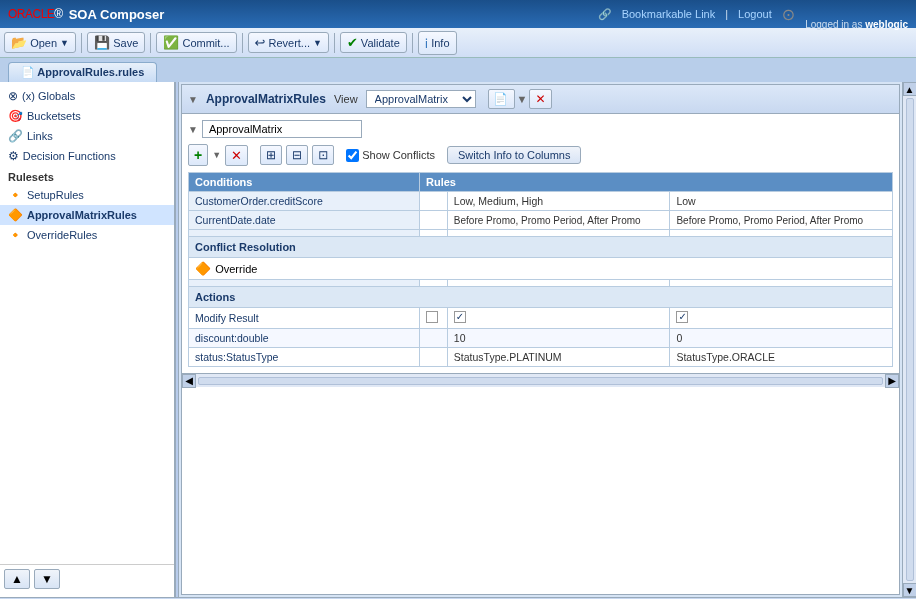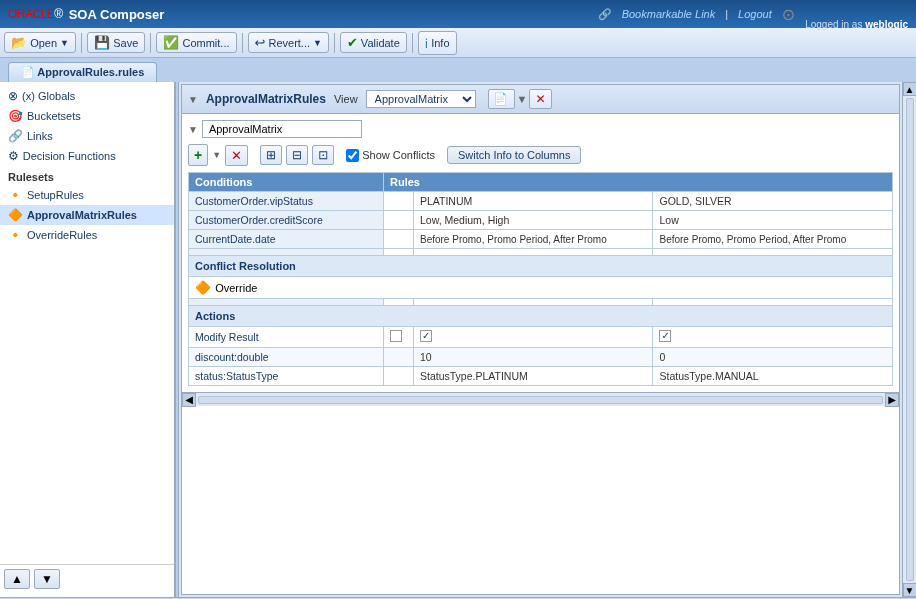--- a/index.html
+++ b/index.html
@@ -11,21 +11,21 @@
       height: 28px;
       display: flex;
       align-items: center;
       justify-content: space-between;
       padding: 0 8px;
     }
     .app-header-left { display: flex; align-items: center; gap: 6px; }
     .oracle-logo { color: #e00; font-weight: bold; font-size: 12px; letter-spacing: -0.5px; }
     .oracle-logo span { color: white; font-weight: normal; }
     .app-header-right { display: flex; align-items: center; gap: 10px; font-size: 11px; color: #cde; }
-    .header-link { color: #a8d4ff; cursor: pointer; text-decoration: none; font-style: italic; }
+    .header-link { color: #a8d4ff; cursor: pointer; text-decoration: none; }
     .logged-in { color: #cde; font-size: 10px; }
     .logged-in strong { color: white; }
 
     
     .toolbar {
       background: linear-gradient(to bottom, #e8f0fa, #d0def5);
       border-bottom: 1px solid #9bb;
       height: 30px;
       display: flex;
       align-items: center;
@@ -190,21 +190,21 @@
     .matrix-table th, .matrix-table td {
       border: 1px solid #b8cce0;
       padding: 3px 6px;
       text-align: left;
       vertical-align: middle;
     }
     .th-conditions {
       background: #5b8ec4;
       color: white;
       font-weight: bold;
-      width: 195px;
+      width: 231px;
     }
     .th-rules {
       background: #5b8ec4;
       color: white;
       font-weight: bold;
       text-align: center;
       colspan: 3;
     }
     .th-rule {
       background: #c8dcf0;
@@ -458,26 +458,20 @@
                 <span>Conditions</span>
               </th>
               <th class="th-rules" colspan="3">
                 <span>Rules</span>
               </th>
             </tr>
           </thead>
           <tbody>
 
             <tr class="table-row">
-              <td class="td-label">CustomerOrder.vipStatus</td>
-              <td class="td-value"></td>
-              <td class="td-value">PLATINUM</td>
-              <td class="td-value">GOLD, SILVER</td>
-            </tr>
-            <tr class="table-row">
               <td class="td-label">CustomerOrder.creditScore</td>
               <td class="td-value"></td>
               <td class="td-value">Low, Medium, High</td>
               <td class="td-value">Low</td>
             </tr>
             <tr class="table-row">
               <td class="td-label">CurrentDate.date</td>
               <td class="td-value"></td>
               <td class="td-value" style="font-size:10px;">Before Promo, Promo Period, After Promo</td>
               <td class="td-value" style="font-size:10px;">Before Promo, Promo Period, After Promo</td>
@@ -534,21 +528,21 @@
               <td class="td-label">discount:double</td>
               <td class="td-value"></td>
               <td class="td-value">10</td>
               <td class="td-value">0</td>
             </tr>
 
             <tr class="action-row">
               <td class="td-label">status:StatusType</td>
               <td class="td-value"></td>
               <td class="td-value">StatusType.PLATINUM</td>
-              <td class="td-value">StatusType.MANUAL</td>
+              <td class="td-value">StatusType.ORACLE</td>
             </tr>
           </tbody>
         </table>
       </div>
 
       <div class="h-scrollbar">
         <div class="scroll-left">◀</div>
         <div class="scroll-track"></div>
         <div class="scroll-right">▶</div>
       </div>

